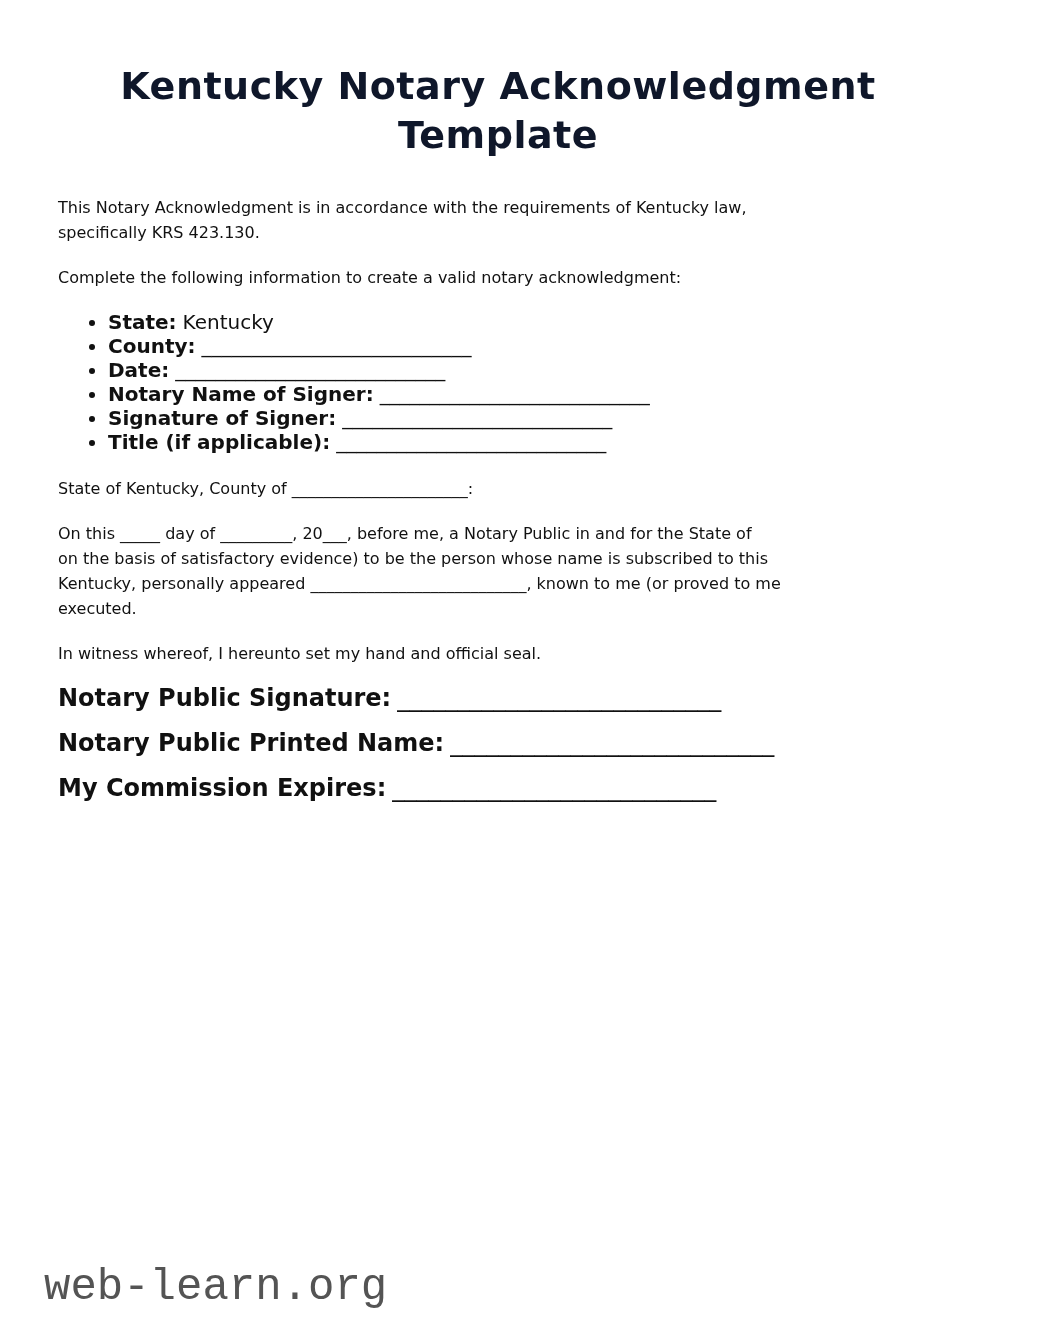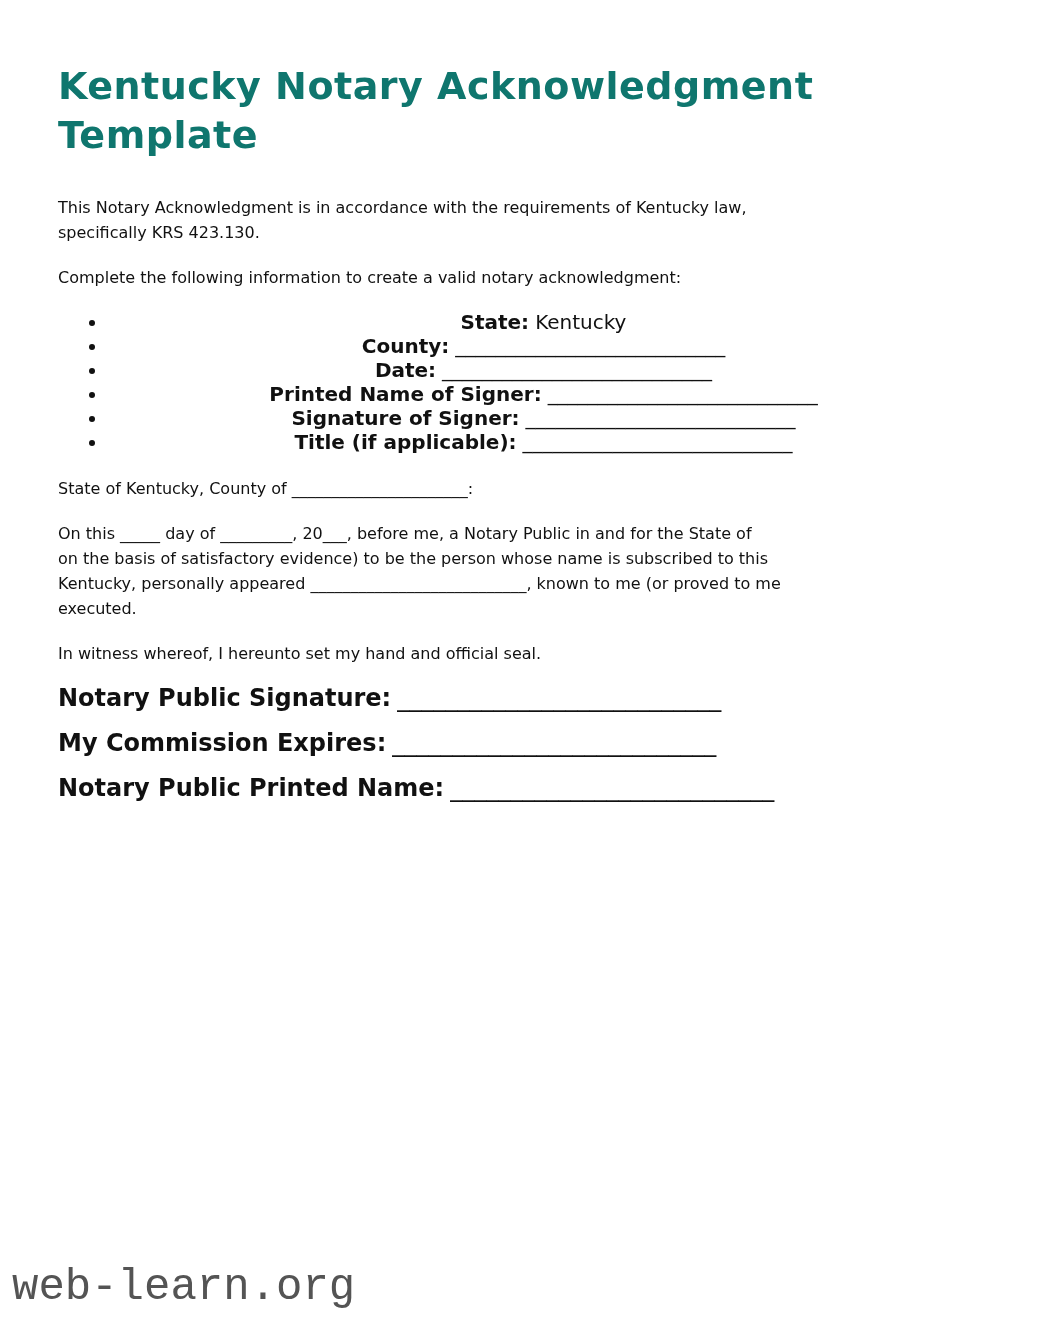--- a/index.html
+++ b/index.html
@@ -14,48 +14,49 @@
   }
   .page {
     padding: 62px 58px 0 58px;
   }
   .doc-title {
     margin: 0 0 34px 0;
     font-size: 38px;
     font-weight: bold;
     line-height: 1.3;
     letter-spacing: 0.5px;
-    color: #0f766e;
+    color: #0f172a;
     max-width: 880px;
+    text-align: center;
   }
   .para {
     font-size: 16px;
     line-height: 25px;
     margin: 0 0 20px 0;
     max-width: 925px;
   }
   .para .line { display: block; }
   ul.field-list {
     list-style: disc;
     margin: 0 0 22px 0;
     padding: 0 0 0 50px;
     font-size: 20px;
     line-height: 24px;
   }
-  ul.field-list li { margin: 0; padding: 0; text-align: center; }
+  ul.field-list li { margin: 0; padding: 0; }
   .lbl { font-weight: bold; }
   .val { margin-left: 6px; font-weight: normal; }
   .sig-para {
     font-size: 24px;
     line-height: 25px;
     margin: 0 0 20px 0;
   }
   .watermark {
     position: absolute;
-    left: 12px;
+    left: 44px;
     top: 1262px;
     font-family: "Liberation Mono", monospace;
     font-size: 44px;
     color: #545454;
   }
 </style>
 </head>
 <body>
 
 <div class="page">
@@ -73,21 +74,21 @@
     <li>
       <span class="lbl">State:</span><span class="val">Kentucky</span>
     </li>
     <li>
       <span class="lbl">County:</span><span class="val">___________________________</span>
     </li>
     <li>
       <span class="lbl">Date:</span><span class="val">___________________________</span>
     </li>
     <li>
-      <span class="lbl">Printed Name of Signer:</span><span class="val">___________________________</span>
+      <span class="lbl">Notary Name of Signer:</span><span class="val">___________________________</span>
     </li>
     <li>
       <span class="lbl">Signature of Signer:</span><span class="val">___________________________</span>
     </li>
     <li>
       <span class="lbl">Title (if applicable):</span><span class="val">___________________________</span>
     </li>
   </ul>
 
 
@@ -100,22 +101,22 @@
     <span class="line">executed.</span>
   </p>
 
   <p class="para">In witness whereof, I hereunto set my hand and official seal.</p>
 
   <p class="sig-para">
     <span class="lbl">Notary Public Signature:</span><span class="val">___________________________</span>
   </p>
 
   <p class="sig-para">
-    <span class="lbl">My Commission Expires:</span><span class="val">___________________________</span>
+    <span class="lbl">Notary Public Printed Name:</span><span class="val">___________________________</span>
   </p>
 
   <p class="sig-para">
-    <span class="lbl">Notary Public Printed Name:</span><span class="val">___________________________</span>
+    <span class="lbl">My Commission Expires:</span><span class="val">___________________________</span>
   </p>
 
 </div>
 
 <div class="watermark">web-learn.org</div>
 
 </body></html>

